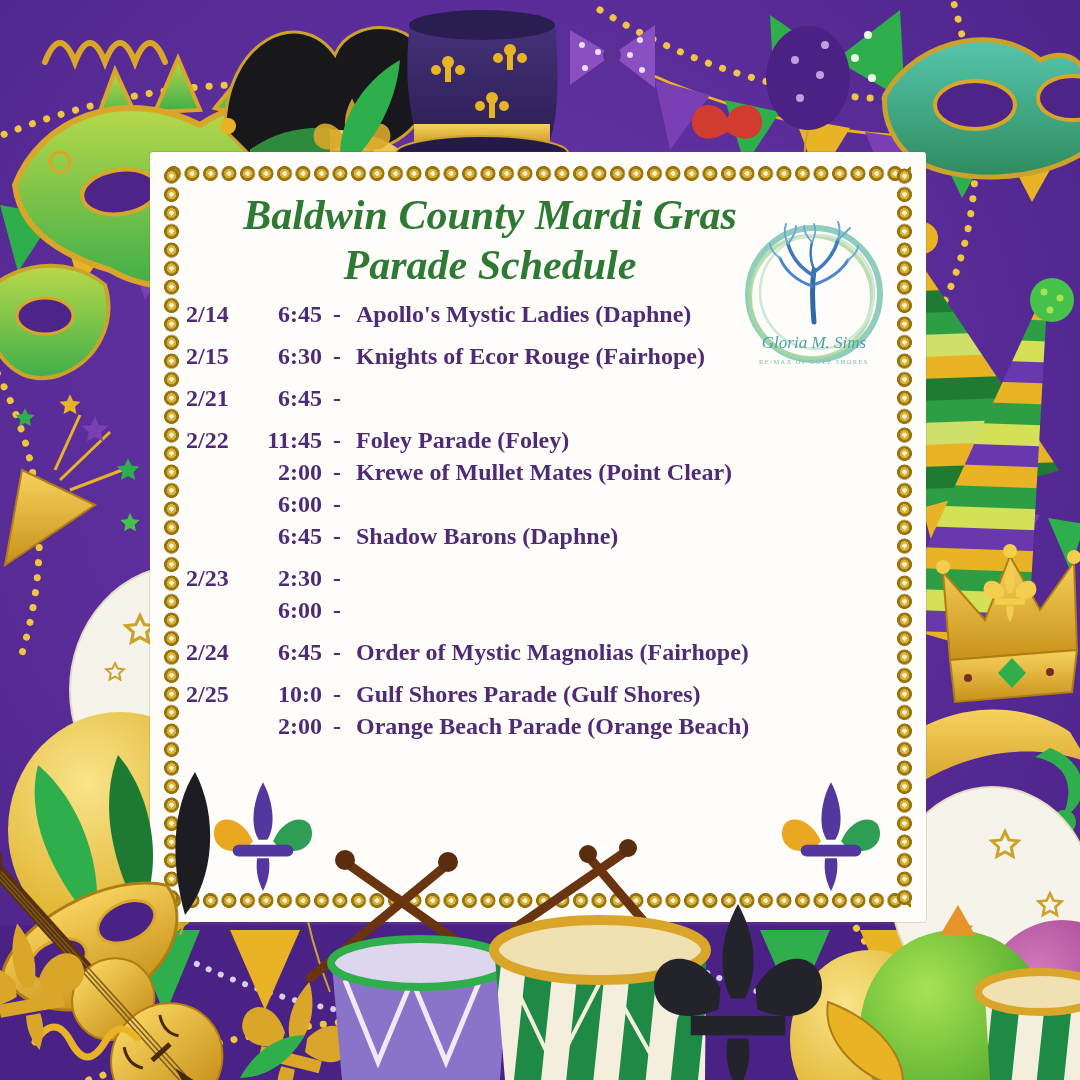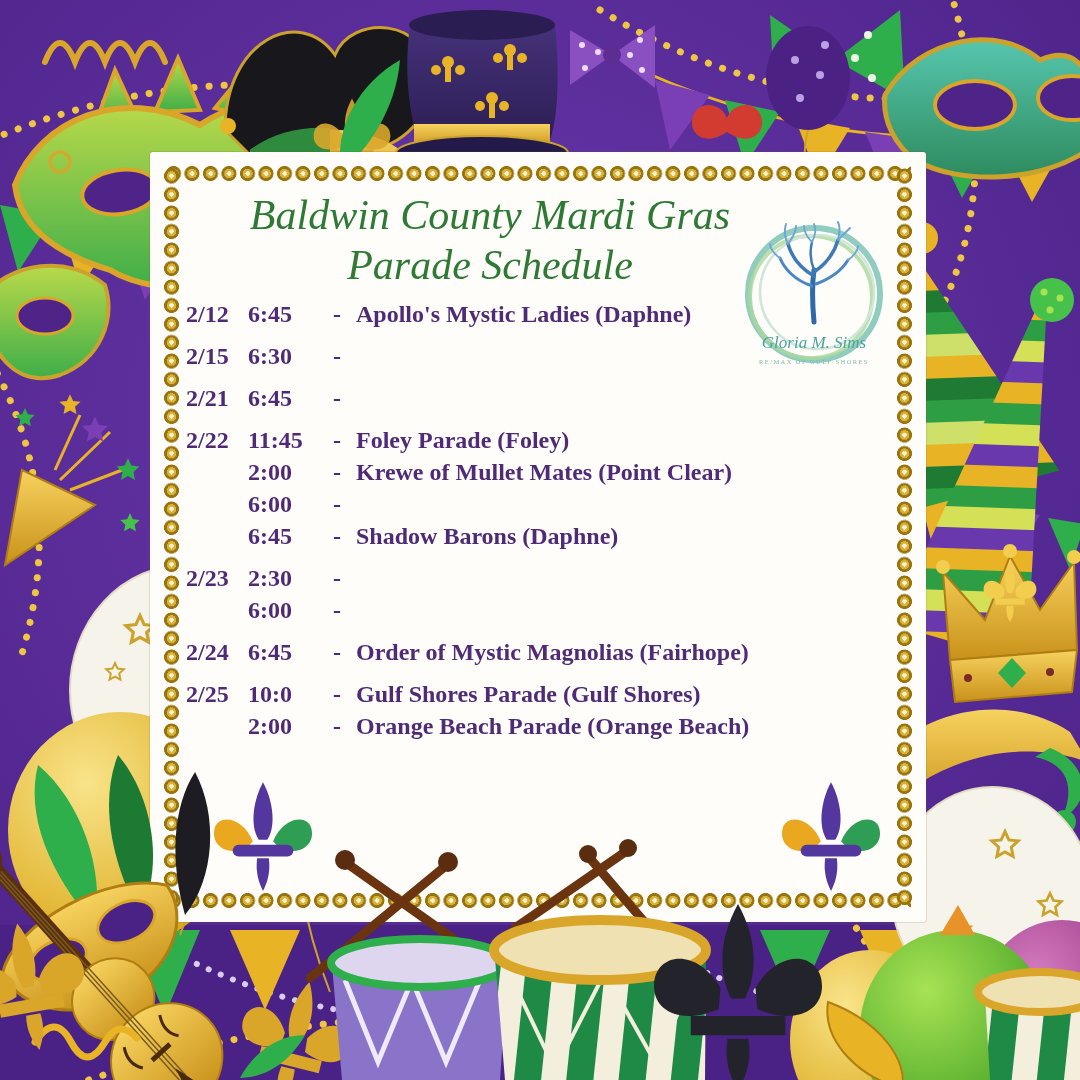--- a/index.html
+++ b/index.html
@@ -12,29 +12,29 @@
   #card{position:absolute;left:150px;top:152px;width:776px;height:770px;
         background:#fffdf9;z-index:2;border-radius:3px;box-shadow:0 0 0 1px rgba(120,90,20,.15);}
   .beads-h,.beads-v{position:absolute;}
   .beads-h{left:15px;right:15px;height:17px;background-repeat:repeat-x;background-size:18.5px 17px;
     background-image:radial-gradient(circle at 8.5px 8.5px,#fdf4cf 0 2.2px,#d9b23a 2.2px 4.8px,#97740f 4.8px 7.2px,rgba(0,0,0,0) 7.8px);}
   .beads-v{top:15px;bottom:15px;width:17px;background-repeat:repeat-y;background-size:17px 18.5px;
     background-image:radial-gradient(circle at 8.5px 9px,#fdf4cf 0 2.2px,#d9b23a 2.2px 4.8px,#97740f 4.8px 7.2px,rgba(0,0,0,0) 7.8px);}
   .bt{top:13px}.bb{bottom:13px}.bl{left:13px}.br{right:13px}
 
   #title-block{position:absolute;left:42px;top:38px;width:596px;text-align:center;
-     color:#2e7a35;font-style:italic;font-weight:normal;font-size:42px;line-height:50px;}
+     color:#2e7a35;font-style:italic;font-weight:bold;font-size:42px;line-height:50px;}
   #logo{position:absolute;top:62px;right:22px;width:178px;height:178px;}
 
   #schedule{position:absolute;left:36px;top:146px;right:14px;color:#4f2b77;
      font-weight:bold;font-size:24px;line-height:32px;}
   .sgroup{margin-bottom:10px;}
   .srow{display:flex;align-items:flex-start;white-space:nowrap;}
   .c-date{width:62px;flex:none;}
-  .c-time{width:74px;flex:none;text-align:left;}
+  .c-time{width:74px;flex:none;text-align:right;}
   .c-dash{width:30px;flex:none;text-align:center;}
   .c-name{flex:1;padding-left:4px;}
   .c-name2{display:block;}
 
   .fleur-card{position:absolute;bottom:10px;width:118px;height:138px;}
   .fleur-left{left:54px;} .fleur-right{right:36px;}
 </style>
 </head>
 <body>
 
@@ -335,31 +335,32 @@
         <path d="M-34,-12 C-40,-16 -44,-22 -44,-26" stroke="#6aa6d8" stroke-width="1.8"></path>
         <path d="M34,-10 C40,-14 44,-20 44,-24" stroke="#6aa6d8" stroke-width="1.8"></path>
       </g>
       <text x="88" y="134" text-anchor="middle" font-style="italic" font-size="17" fill="#4aa3a0">Gloria M. Sims</text>
       <text x="88" y="150" text-anchor="middle" font-size="6.5" letter-spacing="1.4" fill="#7fb8b0">RE/MAX OF GULF SHORES</text>
     </svg>
 
     <div id="schedule">
         <div class="sgroup">
           <div class="srow">
-            <span class="c-date">2/12</span>
+            <span class="c-date">2/14</span>
             <span class="c-time">6:45</span>
             <span class="c-dash">-</span>
             <span class="c-name">Apollo's Mystic Ladies  (Daphne)</span>
           </div>
         </div>
         <div class="sgroup">
           <div class="srow">
             <span class="c-date">2/15</span>
             <span class="c-time">6:30</span>
             <span class="c-dash">-</span>
+            <span class="c-name">Knights of Ecor Rouge  (Fairhope)</span>
           </div>
         </div>
         <div class="sgroup">
           <div class="srow">
             <span class="c-date">2/21</span>
             <span class="c-time">6:45</span>
             <span class="c-dash">-</span>
           </div>
         </div>
         <div class="sgroup">

